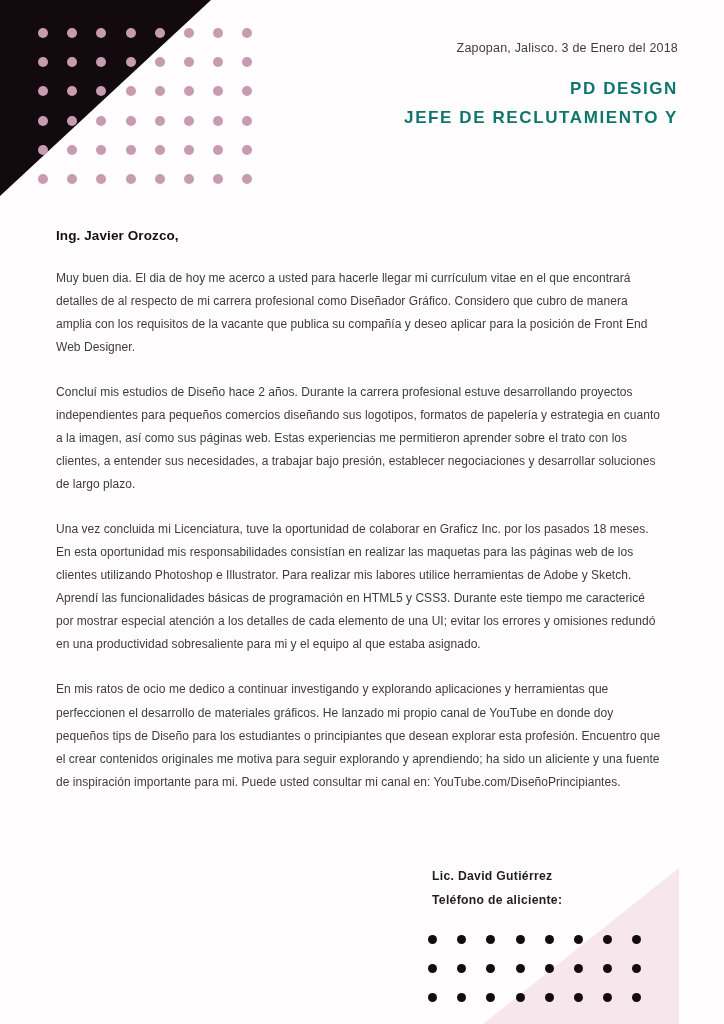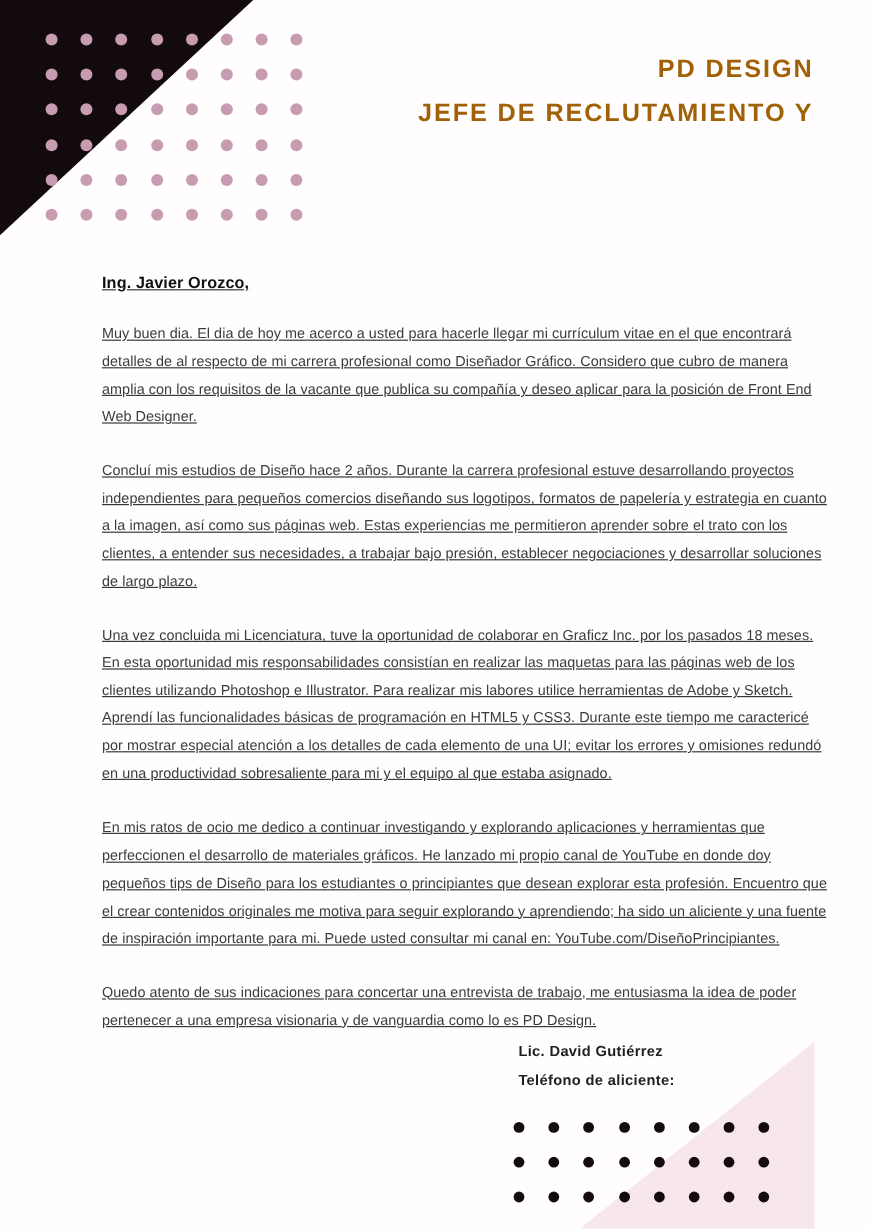--- a/index.html
+++ b/index.html
@@ -110,36 +110,35 @@
     z-index: 3;
   }
   .header-date {
     font-size: 12.5px;
     letter-spacing: 0.2px;
     color: #3d3d3d;
     line-height: 1.4;
     margin-bottom: 16px;
   }
   .header-recipient {
-    font-size: 21px;
+    font-size: 17px;
     font-weight: bold;
     letter-spacing: 1.6px;
     line-height: 1.75;
-    color: #a16207;
+    color: #0f766e;
   }
   .header-recipient div { white-space: pre-wrap; }
 
   
   .letter {
     position: absolute;
-    left: 85px;
+    left: 56px;
     top: 228px;
     width: 608px;
     z-index: 2;
-    text-decoration: underline;
   }
   .salutation {
     font-size: 13.5px;
     font-weight: bold;
     color: #111111;
     letter-spacing: 0.1px;
     margin-bottom: 24px;
   }
   .para {
     font-size: 12px;
@@ -267,34 +266,34 @@
         <i></i>
         <i></i>
         <i></i>
         <i></i>
         <i></i>
         <i></i>
       </div>
   </div>
 
   <div class="header">
+    <div class="header-date">Zapopan, Jalisco. 3 de Enero del 2018</div>
     <div class="header-recipient">
       <div>PD DESIGN</div>
       <div>JEFE DE RECLUTAMIENTO Y</div>
     </div>
   </div>
 
   <div class="letter">
     <div class="salutation">Ing. Javier Orozco,</div>
 
     <p class="para">Muy buen dia. El dia de hoy me acerco a usted para hacerle llegar mi currículum vitae en el que encontrará detalles de al respecto de mi carrera profesional como Diseñador Gráfico. Considero que cubro de manera amplia con los requisitos de la vacante que publica su compañía y deseo aplicar para la posición de Front End Web Designer.</p>
     <p class="para">Concluí mis estudios de Diseño hace 2 años. Durante la carrera profesional estuve desarrollando proyectos independientes para pequeños comercios diseñando sus logotipos, formatos de papelería y estrategia en cuanto a la imagen, así como sus páginas web. Estas experiencias me permitieron aprender sobre el trato con los clientes, a entender sus necesidades, a trabajar bajo presión, establecer negociaciones y desarrollar soluciones de largo plazo.</p>
     <p class="para">Una vez concluida mi Licenciatura, tuve la oportunidad de colaborar en Graficz Inc. por los pasados 18 meses. En esta oportunidad mis responsabilidades consistían en realizar las maquetas para las páginas web de los clientes utilizando Photoshop e Illustrator. Para realizar mis labores utilice herramientas de Adobe y Sketch. Aprendí las funcionalidades básicas de programación en HTML5 y CSS3. Durante este tiempo me caractericé por mostrar especial atención a los detalles de cada elemento de una UI; evitar los errores y omisiones redundó en una productividad sobresaliente para mi y el equipo al que estaba asignado.</p>
     <p class="para">En mis ratos de ocio me dedico a continuar investigando y explorando aplicaciones y herramientas que perfeccionen el desarrollo de materiales gráficos. He lanzado mi propio canal de YouTube en donde doy pequeños tips de Diseño para los estudiantes o principiantes que desean explorar esta profesión. Encuentro que el crear contenidos originales me motiva para seguir explorando y aprendiendo; ha sido un aliciente y una fuente de inspiración importante para mi. Puede usted consultar mi canal en: YouTube.com/DiseñoPrincipiantes.</p>
-    <p class="para">Quedo atento de sus indicaciones para concertar una entrevista de trabajo, me entusiasma la idea de poder pertenecer a una empresa visionaria y de vanguardia como lo es PD Design.</p>
 
   </div>
 
   <div class="contact">
     <div>Lic. David Gutiérrez</div>
     <div>Teléfono de aliciente:</div>
   </div>
 
 </div>
 

